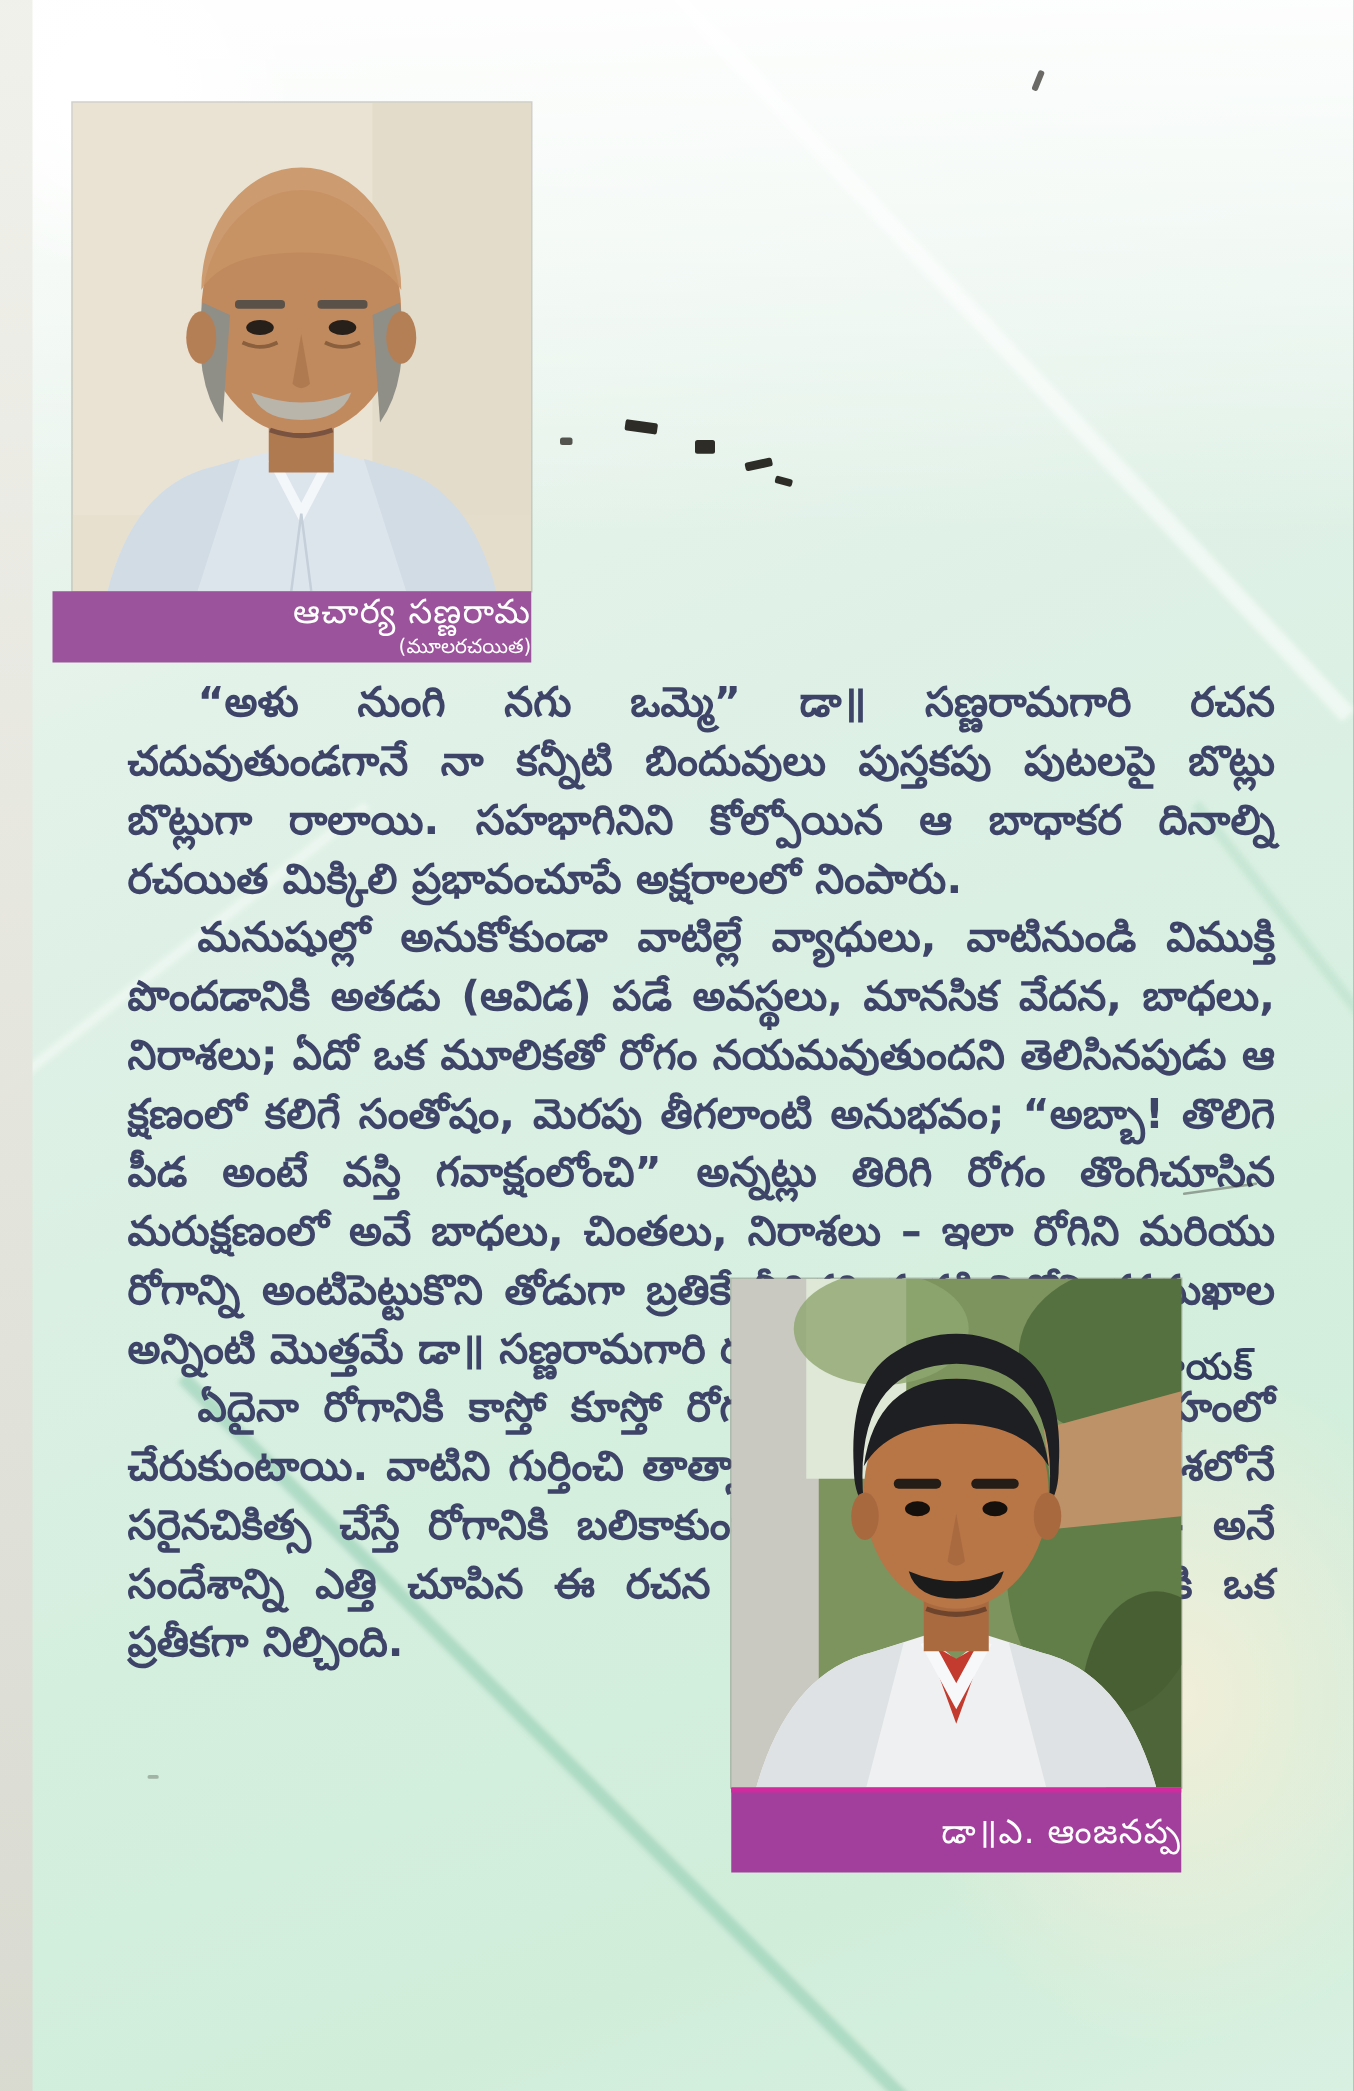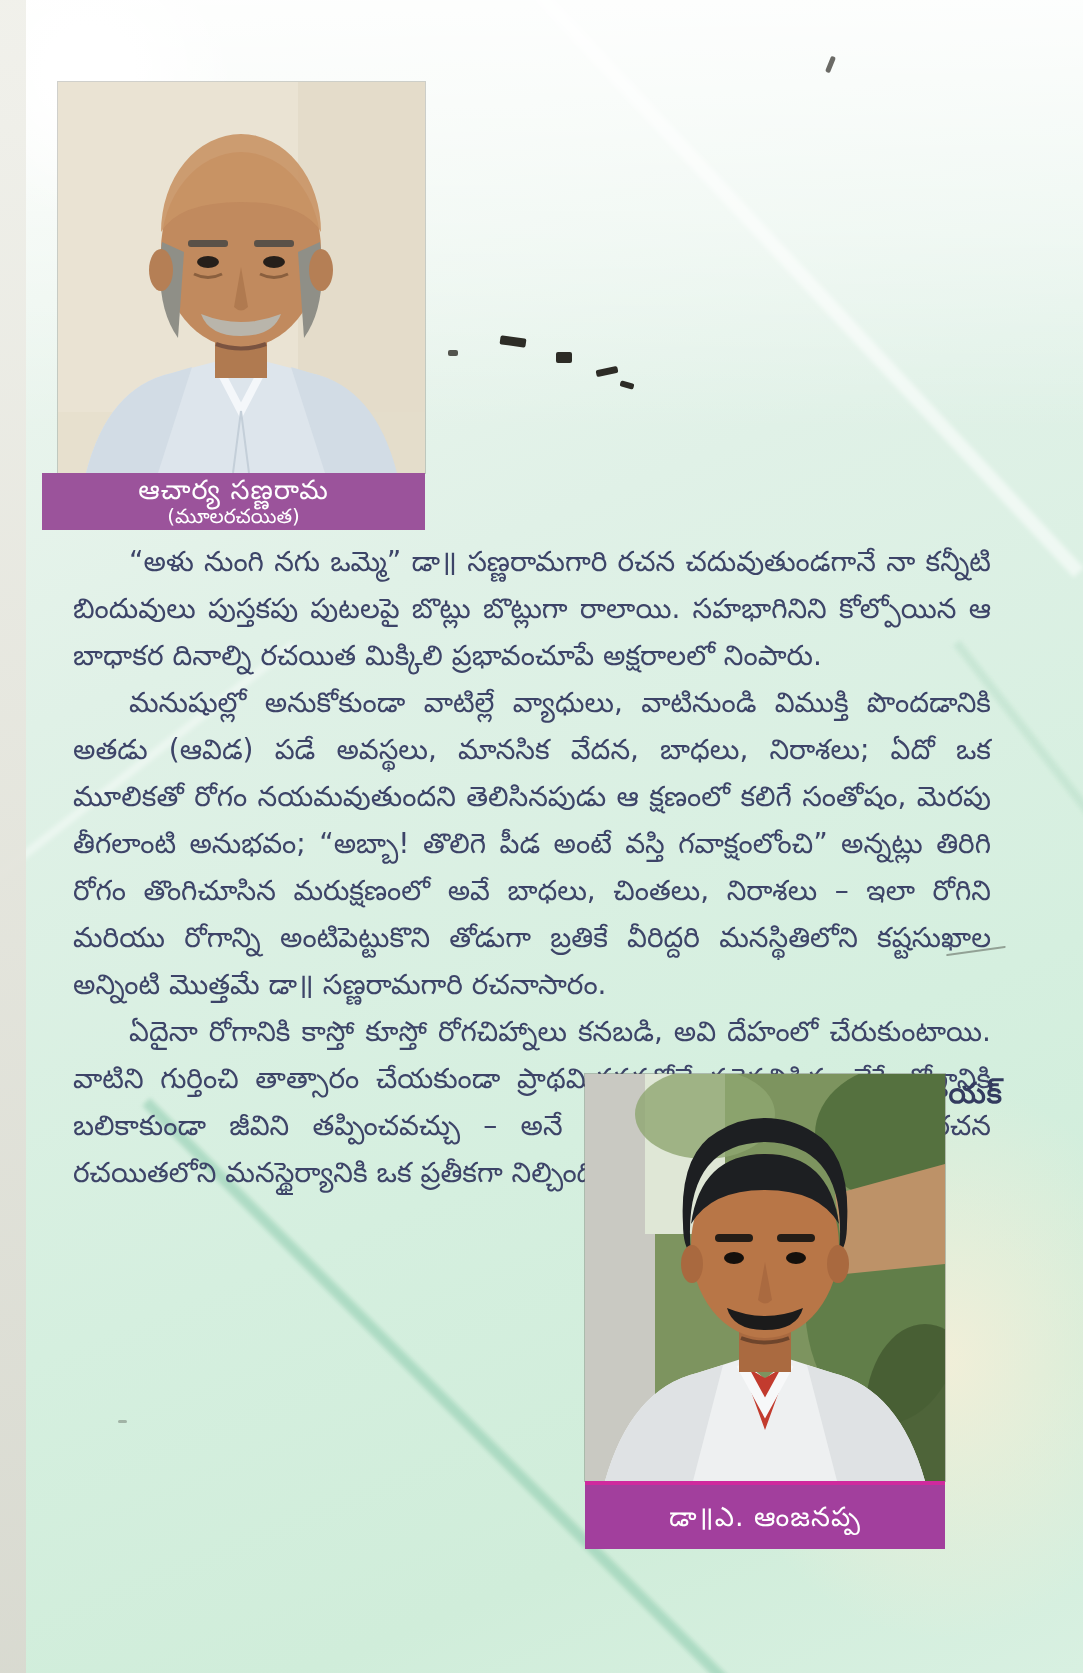--- a/index.html
+++ b/index.html
@@ -26,35 +26,35 @@
     background:rgba(170,215,190,.35); transform:rotate(52deg); }
   .streak.s4 { left:-40px; top:900px; width:420px; height:8px;
     background:rgba(255,255,255,.4); transform:rotate(-38deg); }
   .page-edge-left { position:absolute; left:0; top:0; width:26px; height:100%;
     background:linear-gradient(180deg, #f0f0ea 0%, #e6e6de 45%, #d9d9d0 100%); opacity:.95; }
 
   
   .author-top { position:absolute; left:58px; top:82px; width:367px; }
   .author-top .photo { width:367px; height:391px; display:block;
     box-shadow:0 0 0 1px rgba(120,120,110,.35); }
-  .band { background:#9b539b; color:#ffffff; text-align:center;
+  .band { background:#9b539b; color:#ffffff; text-align:right;
     display:flex; flex-direction:column; justify-content:center; }
   .band-top { position:absolute; left:-16px; top:391px; width:383px; height:57px; }
   .band .nm { font-size:27px; line-height:30px; letter-spacing:1px; }
-  .band .rl { font-size:20px; line-height:23px; }
+  .band .rl { font-size:16px; line-height:23px; }
 
-  .author-bottom { position:absolute; left:585px; top:1074px; width:360px; }
+  .author-bottom { position:absolute; left:585px; top:1023px; width:360px; }
   .author-bottom .photo { width:360px; height:407px; display:block;
     box-shadow:0 0 0 1px rgba(110,110,100,.4); }
   .band-bottom { position:absolute; left:0; top:407px; width:360px; height:64px;
     background:#a23f9d; border-top:4px solid #cf2a9e; }
 
   
-  .body-text { position:absolute; left:73px; top:538px; width:918px;
-    color:#3d4468; font-size:28px; line-height:47px; text-align:justify; }
+  .body-text { position:absolute; left:102px; top:538px; width:918px;
+    color:#3d4468; font-size:33px; line-height:47px; text-align:justify;font-weight:bold; }
   .body-text p { margin:0; text-indent:56px; }
   .signature { position:absolute; right:80px; top:1076px;
     font-size:29px; font-weight:bold; color:#333b5f; letter-spacing:1px; }
 
   
   .speck { position:absolute; background:#2d2c26; border-radius:2px; }
   .sp1 { left:500px; top:337px; width:26px; height:9px; transform:rotate(8deg); }
   .sp2 { left:556px; top:352px; width:16px; height:11px; }
   .sp3 { left:596px; top:368px; width:22px; height:7px; transform:rotate(-12deg); }
   .sp4 { left:448px; top:350px; width:10px; height:6px; opacity:.8; }

